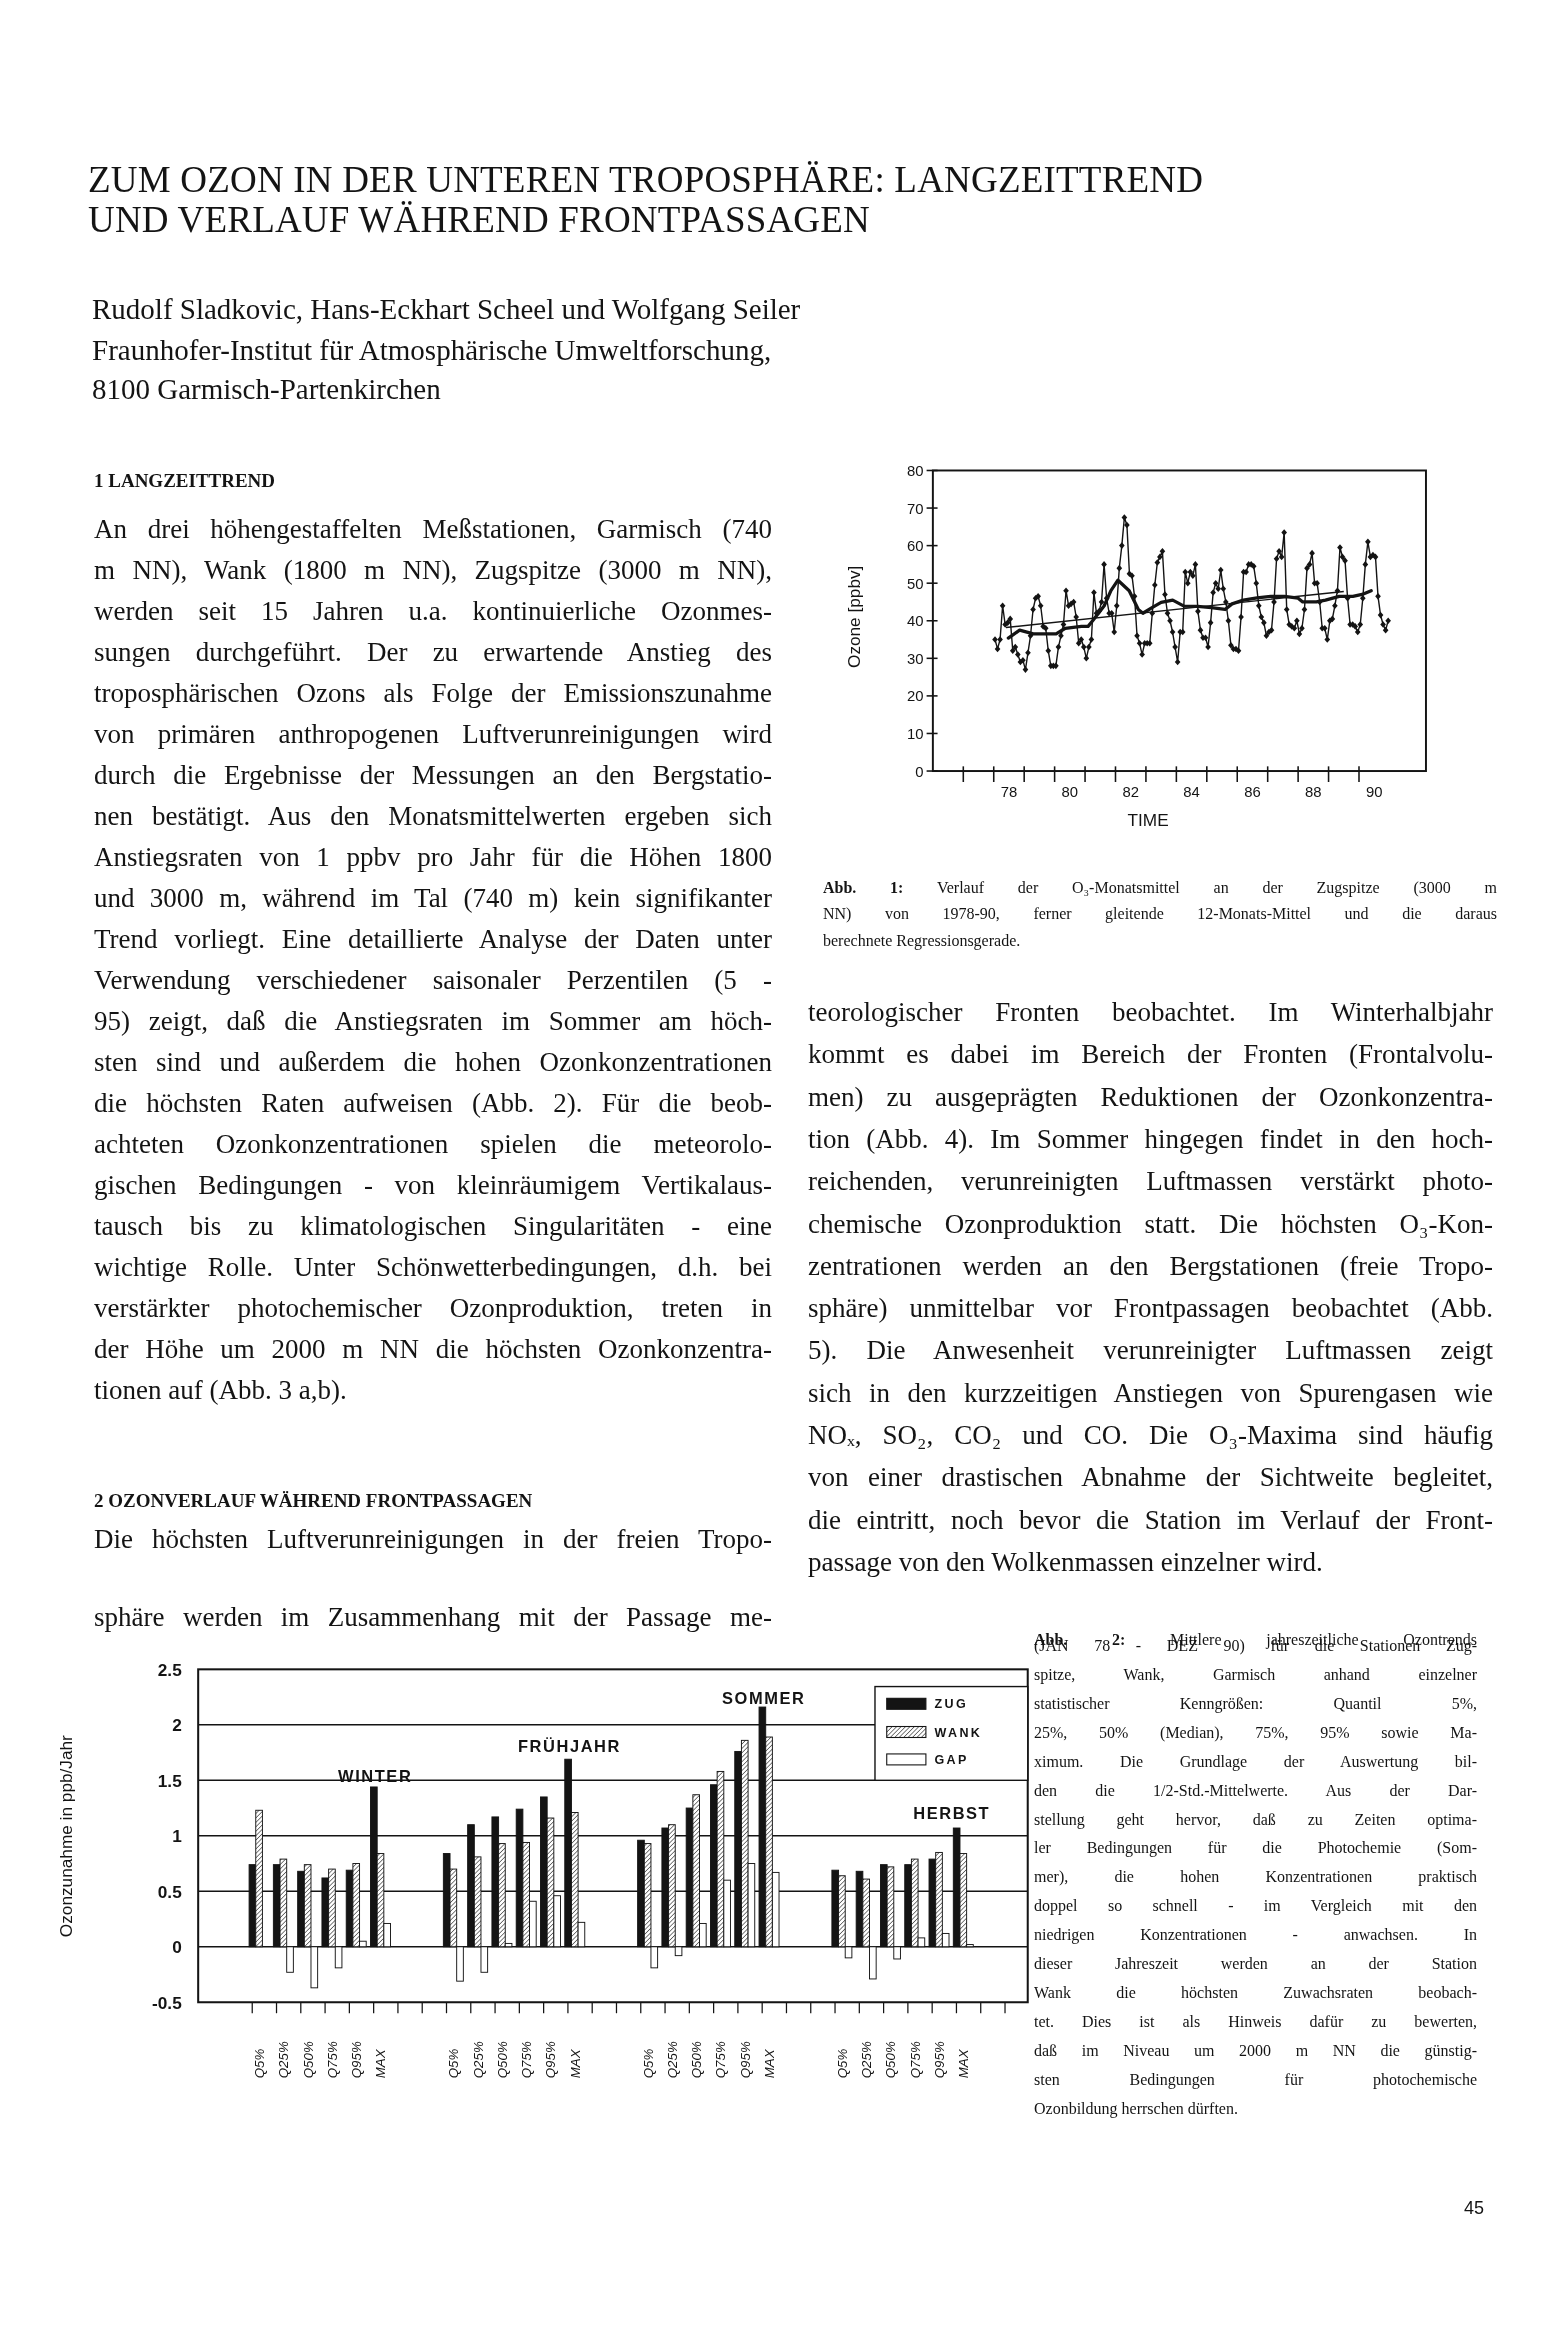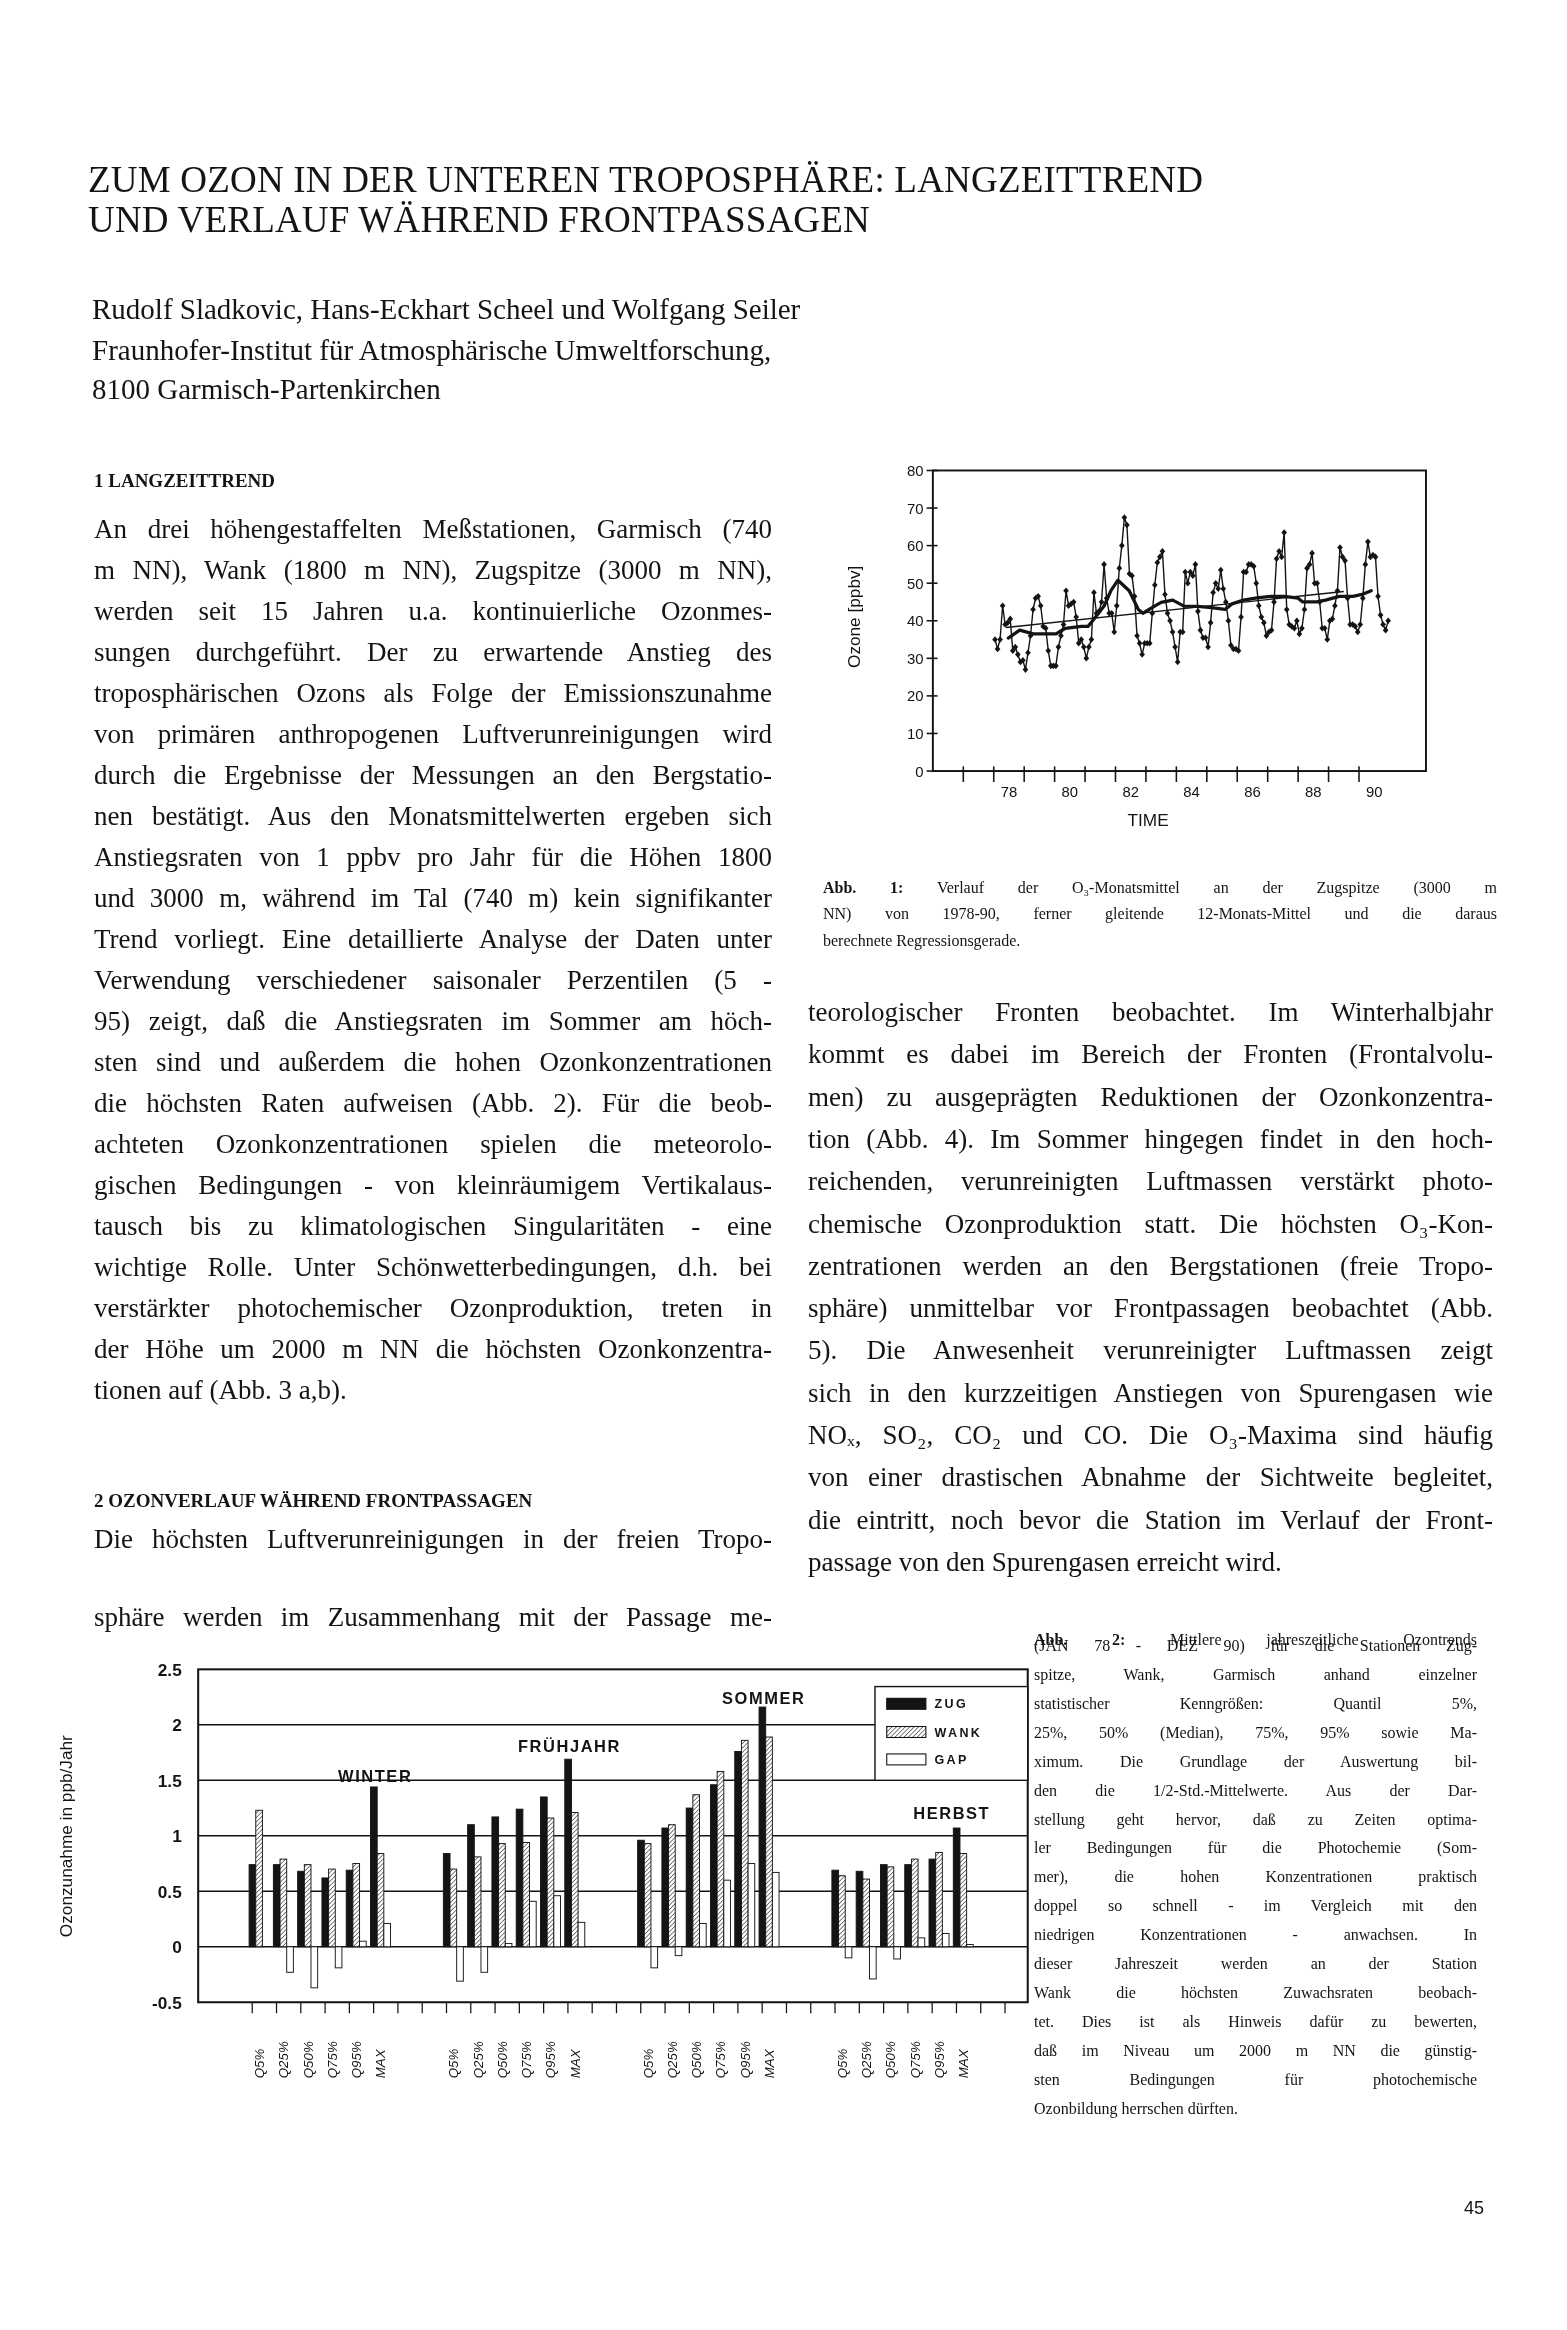--- a/index.html
+++ b/index.html
@@ -76,21 +76,21 @@
     <div class="body-line" style="left: 808px; top: 1119px; width: 685px;">tion (Abb. 4). Im Sommer hingegen findet in den hoch-</div>
     <div class="body-line" style="left: 808px; top: 1161px; width: 685px;">reichenden, verunreinigten Luftmassen verstärkt photo-</div>
     <div class="body-line" style="left: 808px; top: 1204px; width: 685px;">chemische Ozonproduktion statt. Die höchsten O₃-Kon-</div>
     <div class="body-line" style="left: 808px; top: 1246px; width: 685px;">zentrationen werden an den Bergstationen (freie Tropo-</div>
     <div class="body-line" style="left: 808px; top: 1288px; width: 685px;">sphäre) unmittelbar vor Frontpassagen beobachtet (Abb.</div>
     <div class="body-line" style="left: 808px; top: 1330px; width: 685px;">5). Die Anwesenheit verunreinigter Luftmassen zeigt</div>
     <div class="body-line" style="left: 808px; top: 1373px; width: 685px;">sich in den kurzzeitigen Anstiegen von Spurengasen wie</div>
     <div class="body-line" style="left: 808px; top: 1415px; width: 685px;">NOₓ, SO₂, CO₂ und CO. Die O₃-Maxima sind häufig</div>
     <div class="body-line" style="left: 808px; top: 1457px; width: 685px;">von einer drastischen Abnahme der Sichtweite begleitet,</div>
     <div class="body-line" style="left: 808px; top: 1500px; width: 685px;">die eintritt, noch bevor die Station im Verlauf der Front-</div>
-    <div class="body-line last" style="left: 808px; top: 1542px; width: 685px;">passage von den Spurengasen erreicht wird.</div>
+    <div class="body-line last" style="left: 808px; top: 1542px; width: 685px;">passage von den Wolkenmassen einzelner wird.</div>
   </div>
 
 <svg id="fig1-svg" class="abs" style="left:815px; top:447px;" width="721" height="407" viewBox="0 0 920 520">
     <rect x="150" y="30" width="630" height="384" fill="none" stroke="#141414" stroke-width="2.5"></rect>
     <line x1="142" x2="156" y1="414" y2="414" stroke="#141414" stroke-width="2"></line>
     <text x="138" y="421" text-anchor="end" class="f1-tick">0</text>
     <line x1="142" x2="156" y1="366" y2="366" stroke="#141414" stroke-width="2"></line>
     <text x="138" y="373" text-anchor="end" class="f1-tick">10</text>
     <line x1="142" x2="156" y1="318" y2="318" stroke="#141414" stroke-width="2"></line>
     <text x="138" y="325" text-anchor="end" class="f1-tick">20</text>

